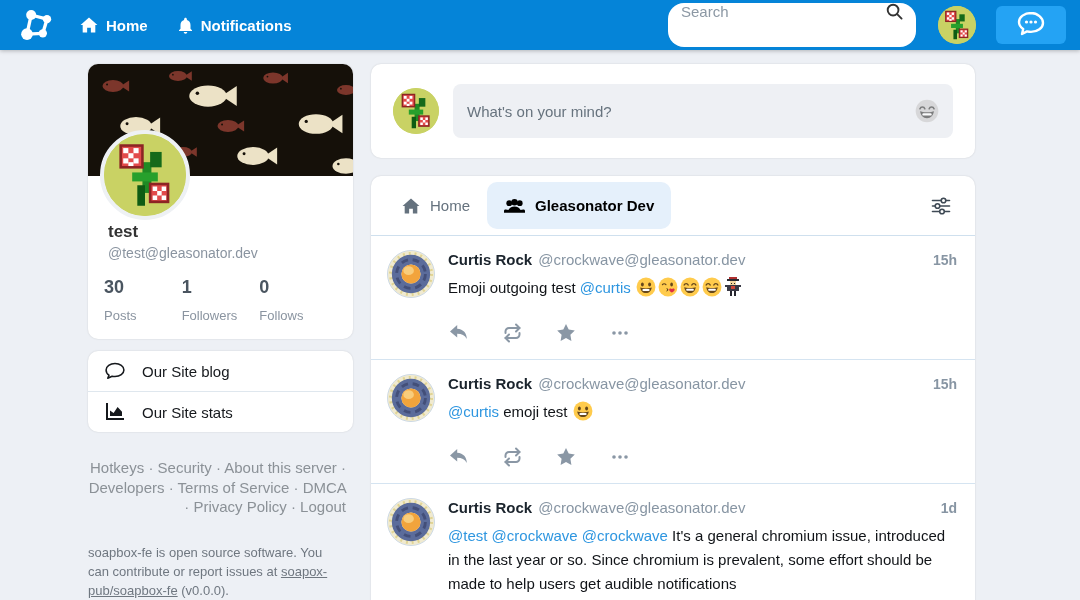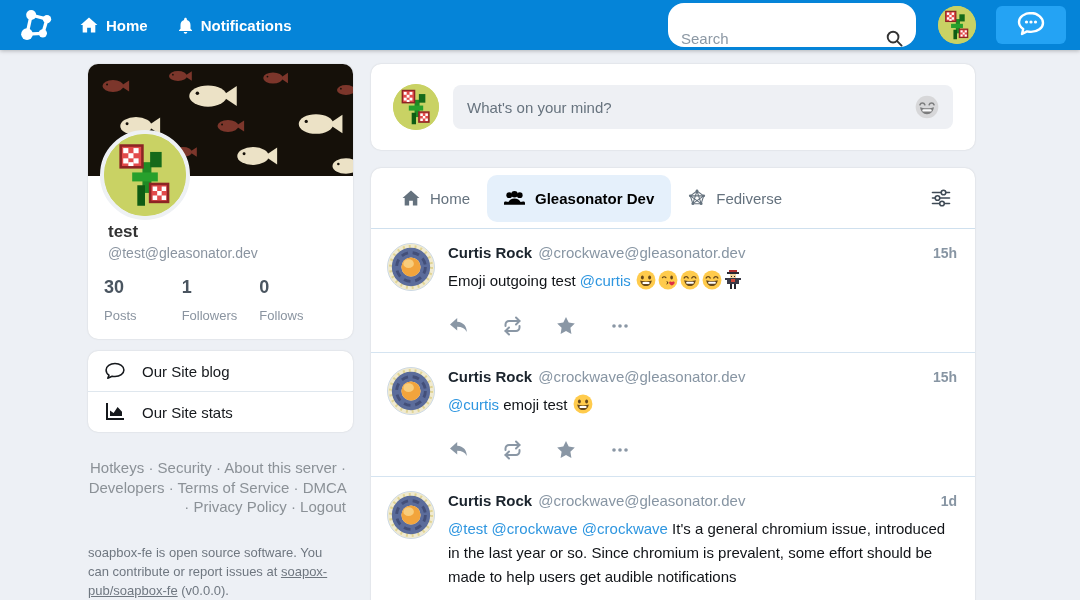--- a/index.html
+++ b/index.html
@@ -6,21 +6,21 @@
   html,body { width:1080px; height:600px; overflow:hidden; background:#edf0f5;
     font-family:"Liberation Sans","DejaVu Sans",sans-serif; }
   a { text-decoration:none; color:inherit; cursor:pointer; }
 
   
   .navbar { height:50px; background:#0584d8; display:flex; align-items:center;
     padding:0 10px; box-shadow:0 1px 4px rgba(0,0,0,.25); position:relative; z-index:5; }
   .brand { width:42px; height:42px; margin:0 22px 0 6px; display:flex; align-items:center; justify-content:center; cursor:pointer; }
   .nav-item { display:flex; align-items:center; gap:8px; color:#fff; font-weight:700; font-size:15px; margin-right:30px; cursor:pointer; }
   .nav-spacer { flex:1; }
-  .searchbar { width:248px; height:44px; background:#fff; border-radius:16px; display:flex; align-items:flex-end; padding:0 13px; margin-right:22px; }
+  .searchbar { width:248px; height:44px; background:#fff; border-radius:16px; display:flex; align-items:flex-start; padding:0 13px; margin-right:22px; }
   .searchbar input { flex:1; border:none; outline:none; font-size:15px; color:#333; background:transparent; font-family:inherit; }
   .searchbar input::placeholder { color:#8c98a4; }
   .nav-avatar { width:38px; height:38px; border-radius:50%; overflow:hidden; margin-right:20px; flex:none; cursor:pointer; background:#c9d264; }
   .nav-avatar svg, .profile-avatar svg, .compose-avatar svg, .post-avatar svg { display:block; width:100%; height:100%; }
   .chat-btn { width:70px; height:38px; background:#24a3f4; border-radius:6px; display:flex; align-items:center; justify-content:center; margin-right:4px; border:none; cursor:pointer; }
 
   
   .page { display:flex; gap:18px; padding:14px 0 0 88px; align-items:flex-start; }
   .sidebar { width:265px; flex:none; }
   .main { width:604px; flex:none; }
@@ -46,21 +46,21 @@
 
   
   .sidebar-footer { margin-top:26px; width:258px; }
   .footer-links { font-size:15px; color:#8b9197; line-height:19.5px;text-align:right; }
   .about { margin-top:26px; font-size:13px; color:#6f7780; line-height:19px; width:252px; }
   .about a { text-decoration:underline; }
 
   
   .compose-card { display:flex; align-items:center; gap:14px; padding:20px 22px; margin-bottom:18px; }
   .compose-avatar { width:46px; height:46px; border-radius:50%; overflow:hidden; flex:none; background:#c9d264; cursor:pointer; }
-  .compose-input { flex:1; height:44px; background:#eef0f4; border-radius:8px; display:flex; align-items:center; padding:0 14px; cursor:text; }
+  .compose-input { flex:1; height:54px; background:#eef0f4; border-radius:8px; display:flex; align-items:center; padding:0 14px; cursor:text; }
   .compose-placeholder { flex:1; font-size:15px; color:#67737e; }
   .compose-emoji { width:24px; height:24px; filter:grayscale(1) opacity(.7); cursor:pointer; }
   .compose-emoji svg { width:24px; height:24px; display:block; }
 
   
   .timeline-card { min-height:445px; overflow:hidden; }
   .tabs { display:flex; align-items:center; padding:6px 14px; border-bottom:1px solid #cfe0ee; }
   .tab { display:flex; align-items:center; gap:10px; padding:15px 17px; font-size:15px; color:#65727e; border-radius:10px; cursor:pointer; }
   .tab.active { background:#e5f0fb; color:#000; font-weight:700; }
   .ticon { display:flex; }
@@ -293,36 +293,20 @@
           <span class="ticon">
             <svg width="21" height="16" viewBox="0 0 22 16" fill="currentColor">
                 <circle cx="5.5" cy="5" r="3"></circle>
                 <circle cx="16.5" cy="5" r="3"></circle>
                 <circle cx="11" cy="4" r="3.4"></circle>
                 <path d="M11 8.5c3 0 5.6 1.5 6.4 3.8.8-.4 1.7-.6 2.6-.6 1.2 0 2 .5 2 1.5V15H0v-1.8c0-1 .8-1.5 2-1.5.9 0 1.8.2 2.6.6C5.4 10 8 8.5 11 8.5z"></path>
               </svg>
           </span>
           <span>Gleasonator Dev</span>
         </div>
-        <div class="tab">
-          <span class="ticon">
-            <svg width="18" height="18" viewBox="0 0 20 20" fill="none" stroke="currentColor" stroke-width="1.2">
-                <path d="M10 2.2 17.4 7.6 14.6 16.3H5.4L2.6 7.6Z"></path>
-                <path d="M10 2.2 14.6 16.3M10 2.2 5.4 16.3M2.6 7.6h14.8M2.6 7.6 14.6 16.3M17.4 7.6 5.4 16.3"></path>
-                <g fill="currentColor" stroke="none">
-                  <circle cx="10" cy="2.2" r="1.6"></circle>
-                  <circle cx="17.4" cy="7.6" r="1.6"></circle>
-                  <circle cx="14.6" cy="16.3" r="1.6"></circle>
-                  <circle cx="5.4" cy="16.3" r="1.6"></circle>
-                  <circle cx="2.6" cy="7.6" r="1.6"></circle>
-                </g>
-              </svg>
-          </span>
-          <span>Fediverse</span>
-        </div>
         <span class="tabs-filter">
           <svg width="20" height="20" viewBox="0 0 20 20" stroke="#3f4a55" stroke-width="1.6" stroke-linecap="round" fill="none">
               <line x1="1.5" y1="4.5" x2="18.5" y2="4.5"></line>
               <line x1="1.5" y1="10" x2="18.5" y2="10"></line>
               <line x1="1.5" y1="15.5" x2="18.5" y2="15.5"></line>
               <circle cx="12.5" cy="4.5" r="2.3" fill="#fff"></circle>
               <circle cx="6.5" cy="10" r="2.3" fill="#fff"></circle>
               <circle cx="11" cy="15.5" r="2.3" fill="#fff"></circle>
             </svg>
         </span>

